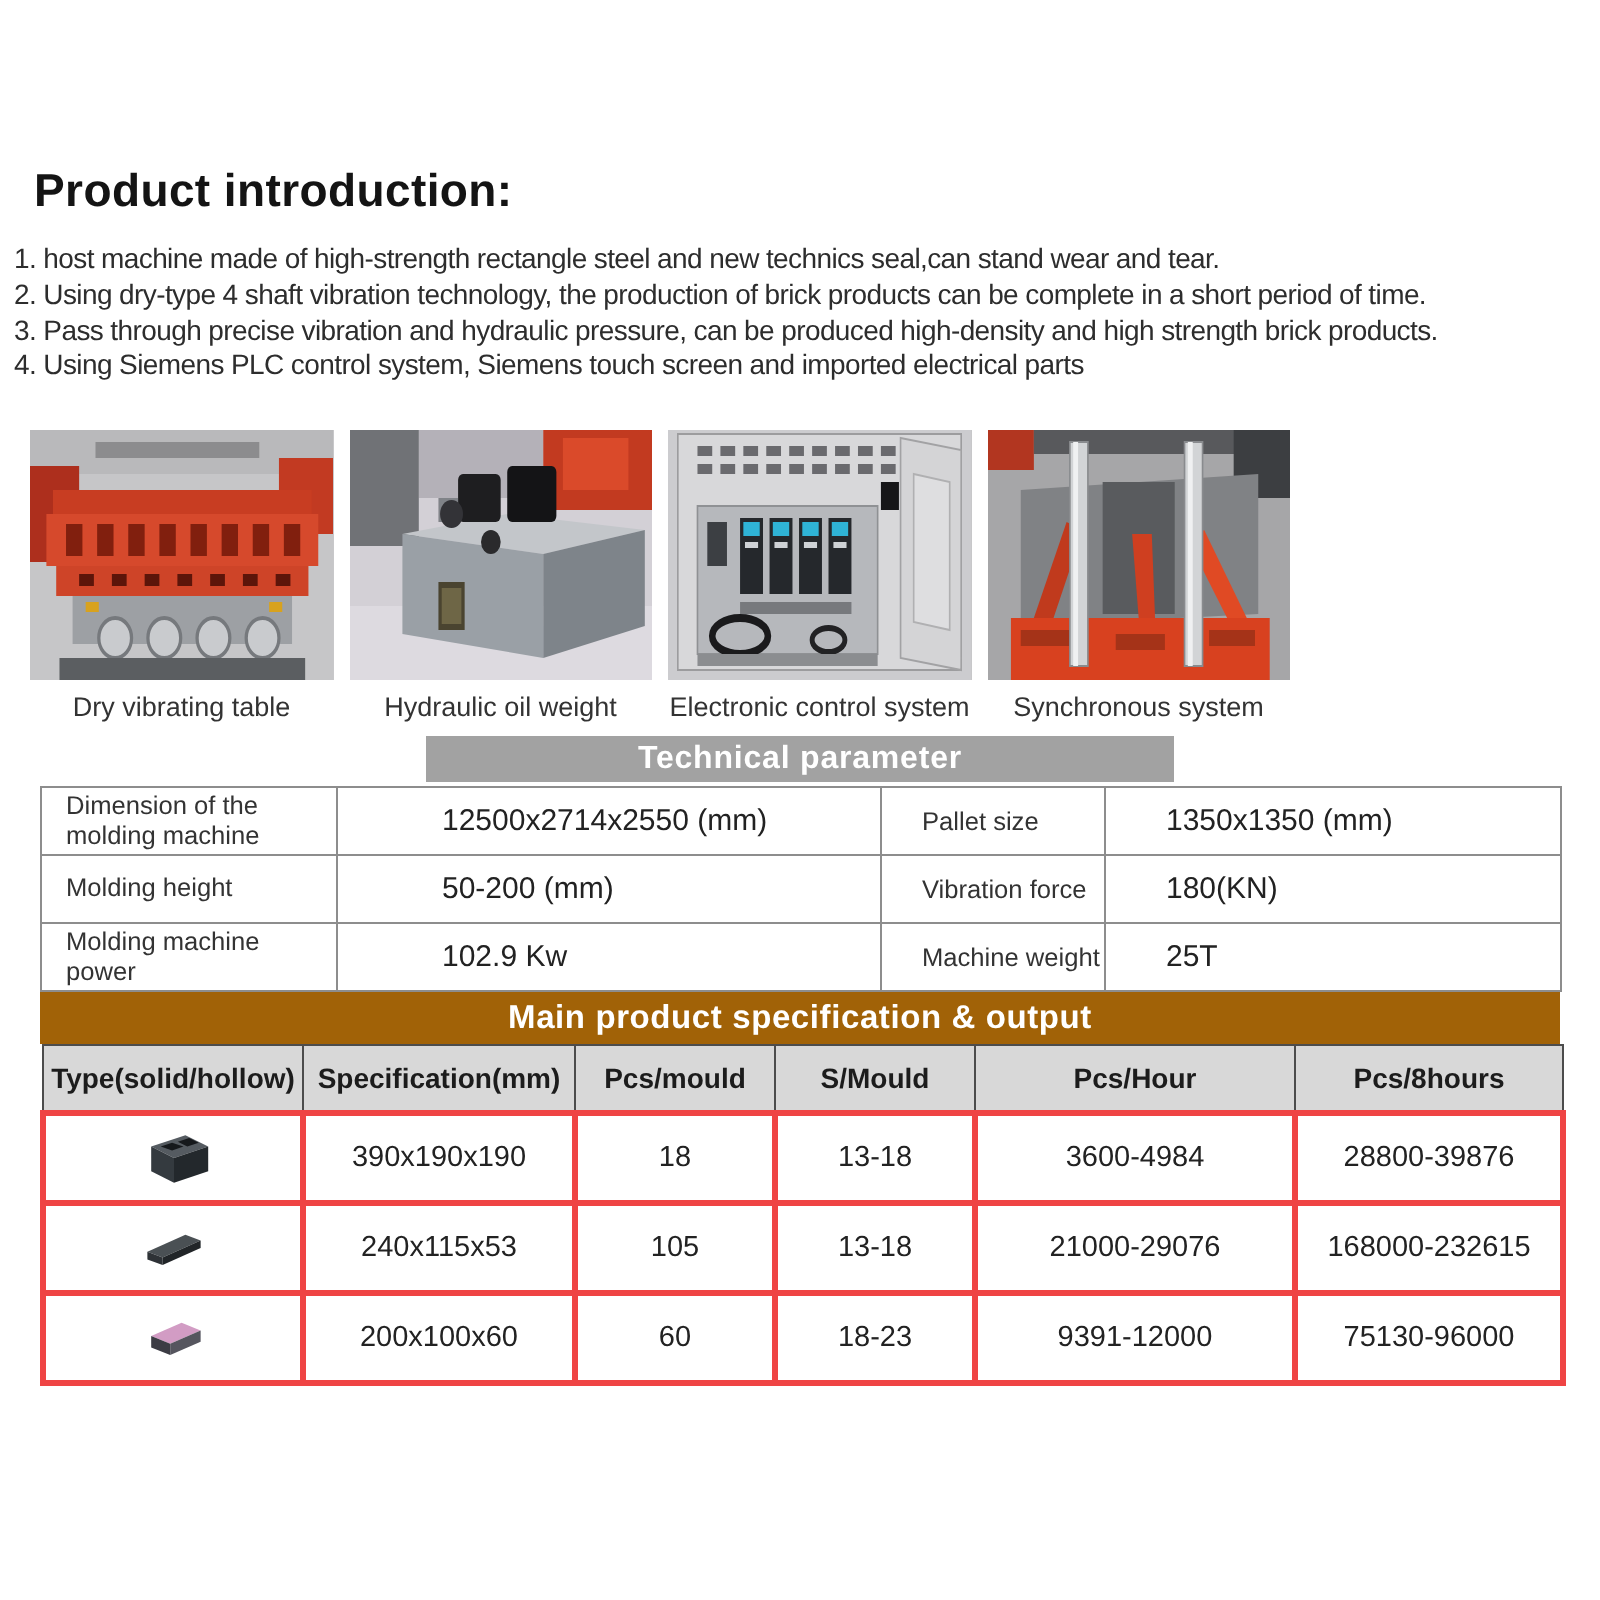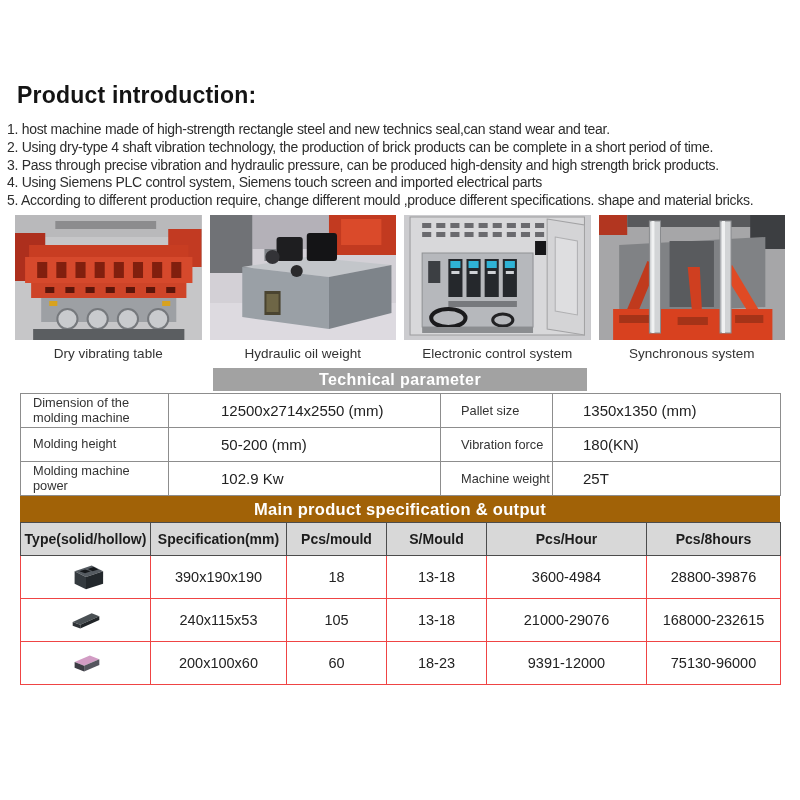--- a/index.html
+++ b/index.html
@@ -1,53 +1,52 @@
 <!DOCTYPE html>
 <html><head>
 <meta charset="utf-8">
 <style>
   html,body{margin:0;padding:0;background:#fff;}
   .page{position:relative;width:800px;height:800px;background:#ffffff;overflow:hidden;
         font-family:"Liberation Sans",sans-serif;}
   .heading{position:absolute;left:17px;top:82px;font-size:23px;font-weight:bold;color:#141414;letter-spacing:0.2px;text-align:right;}
   .intro{position:absolute;left:7px;top:121px;width:792px;}
   .intro-item{font-size:14px;letter-spacing:-0.3px;line-height:17.8px;color:#2d2d2d;white-space:nowrap;}
-  .photos{position:absolute;left:15px;top:215px;width:770px;display:flex;gap:8px;}
+  .photos{position:absolute;left:15px;top:215px;width:630px;display:flex;gap:8px;}
   .photo-col{flex:1;min-width:0;}
   .photo{height:125px;position:relative;overflow:hidden;background:#c8c8ca;}
   .photo svg{display:block;width:100%;height:100%;}
   .caption{margin-top:6px;text-align:center;font-size:13.5px;color:#333;}
   .tech-bar{position:absolute;left:213px;top:368px;width:374px;height:23px;background:#a2a2a2;
             color:#fff;font-size:16px;font-weight:bold;text-align:center;line-height:23px;letter-spacing:0.4px;}
   .tech-table{position:absolute;left:20px;top:393px;width:760px;border-collapse:collapse;table-layout:fixed;}
   .tech-table td{border:1px solid #8d8d8d;background:#fff;height:31px;vertical-align:middle;}
   .t-label{font-size:12.8px;color:#333;padding-left:12px;line-height:1.15;margin-top:28px;}
   .t-value{font-size:15px;color:#222;padding-left:52px;}
   .t-label-r{font-size:12.8px;color:#333;padding-left:20px;}
   .t-value-r{font-size:15px;color:#222;padding-left:30px;}
   .spec-bar{position:absolute;left:20px;top:496px;width:760px;height:26px;background:#a16207;
             color:#fff;font-weight:bold;font-size:16.5px;text-align:center;line-height:26px;letter-spacing:0.3px;}
   .spec-table{position:absolute;left:20px;top:522px;width:760px;border-collapse:collapse;table-layout:fixed;border-radius:32px;}
   .spec-table th{background:#d8d8d8;border:1px solid #4c4c4c;height:30px;font-size:14px;color:#1c1c1c;}
-  .spec-table td{border:1px solid #ef4444;height:40px;text-align:center;font-size:14.5px;color:#222;background:#fff;vertical-align:middle;}
+  .spec-table td{border:3px solid #ef4444;height:40px;text-align:center;font-size:14.5px;color:#222;background:#fff;vertical-align:middle;}
   .brick-icon{vertical-align:middle;}
 </style>
 </head>
 <body>
 
 <div class="page">
 
   <div class="heading">Product introduction:</div>
 
   <div class="intro">
     <div class="intro-item">1. host machine made of high-strength rectangle steel and new technics seal,can stand wear and tear.</div>
     <div class="intro-item">2. Using dry-type 4 shaft vibration technology, the production of brick products can be complete in a short period of time.</div>
     <div class="intro-item">3. Pass through precise vibration and hydraulic pressure, can be produced high-density and high strength brick products.</div>
     <div class="intro-item">4. Using Siemens PLC control system, Siemens touch screen and imported electrical parts</div>
-    <div class="intro-item">5. According to different production require, change different mould ,produce different specifications. shape and material bricks.</div>
   </div>
 
   <div class="photos">
 
     <div class="photo-col">
       <div class="photo">
         <svg viewBox="0 0 185 125" preserveAspectRatio="none">
           <rect width="185" height="125" fill="#c6c6c8"></rect>
           <rect x="0" y="0" width="185" height="22" fill="#b9b9bb"></rect>
           <rect x="40" y="6" width="100" height="8" fill="#8c8c8e"></rect>

